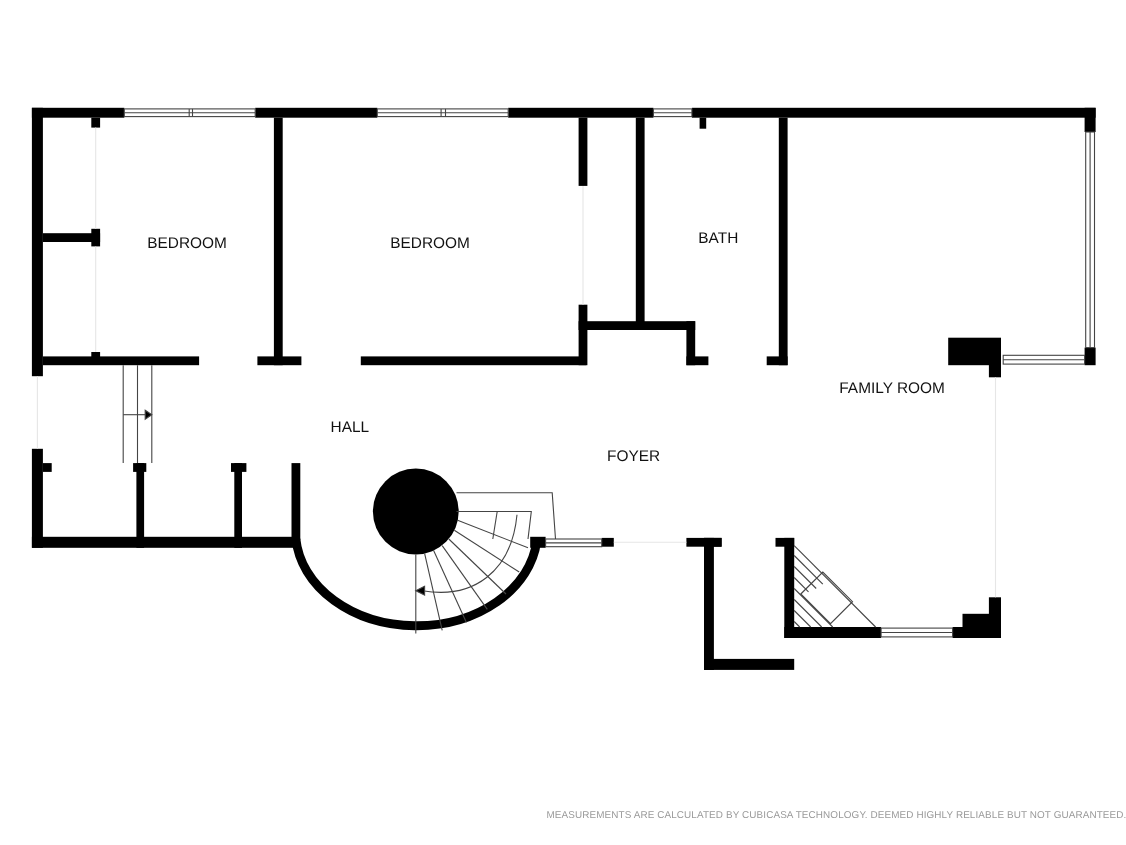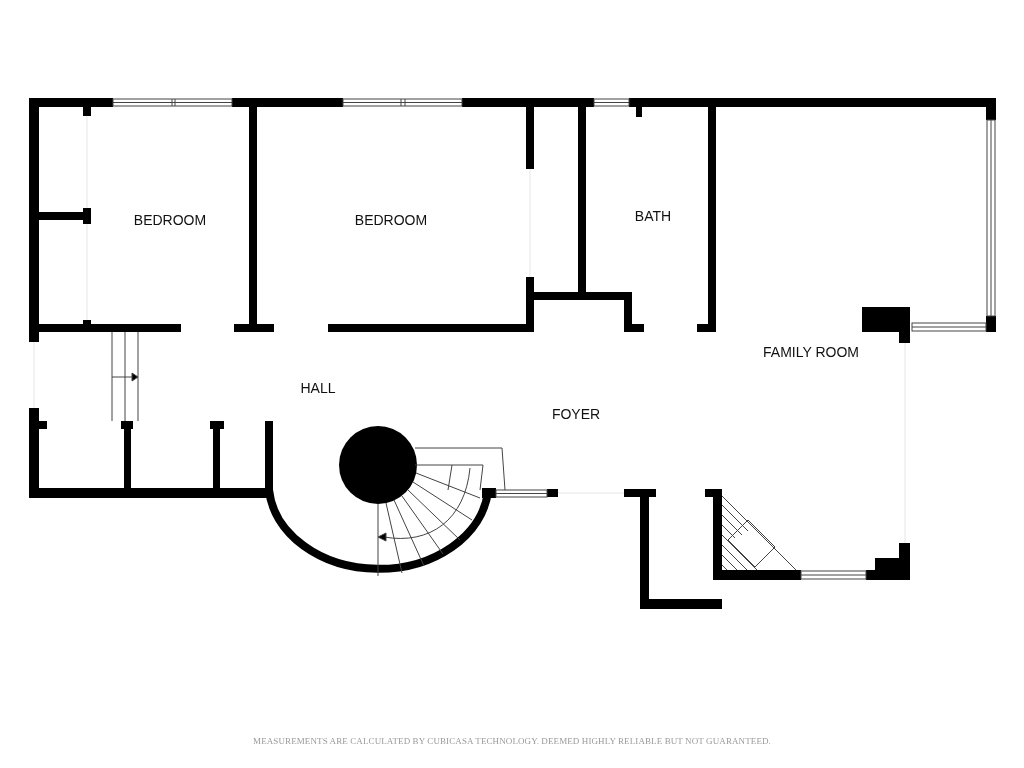--- a/index.html
+++ b/index.html
@@ -1,19 +1,19 @@
 <!DOCTYPE html>
 <html><head>
 <meta charset="utf-8">
 <style>
   html, body { margin:0; padding:0; background:#ffffff; }
   body { width:1024px; height:768px; position:relative; overflow:hidden; font-family:"Liberation Sans", sans-serif; }
   #plan { position:absolute; left:0; top:0; width:1024px; height:768px; }
   .lbl { font-family:"Liberation Sans", sans-serif; font-size:14px; fill:#111; }
-  .foot { position:absolute; left:0; width:1024px; top:736px; text-align:center; font-family:Liberation Serif, serif; font-size:9px; color:#9a9a9a; letter-spacing:0.1px; }
+  .foot { position:absolute; left:0; width:1024px; top:736px; text-align:right; font-family:Liberation Sans, sans-serif; font-size:9px; color:#9a9a9a; letter-spacing:0.1px; }
 </style>
 </head>
 <body>
 
 <svg id="plan" viewBox="0 0 1024 768">
   <g fill="#000">
 
     <rect x="29" y="98" width="84" height="9"></rect>
     <rect x="232" y="98" width="111" height="9"></rect>
     <rect x="462" y="98" width="132" height="9"></rect>

